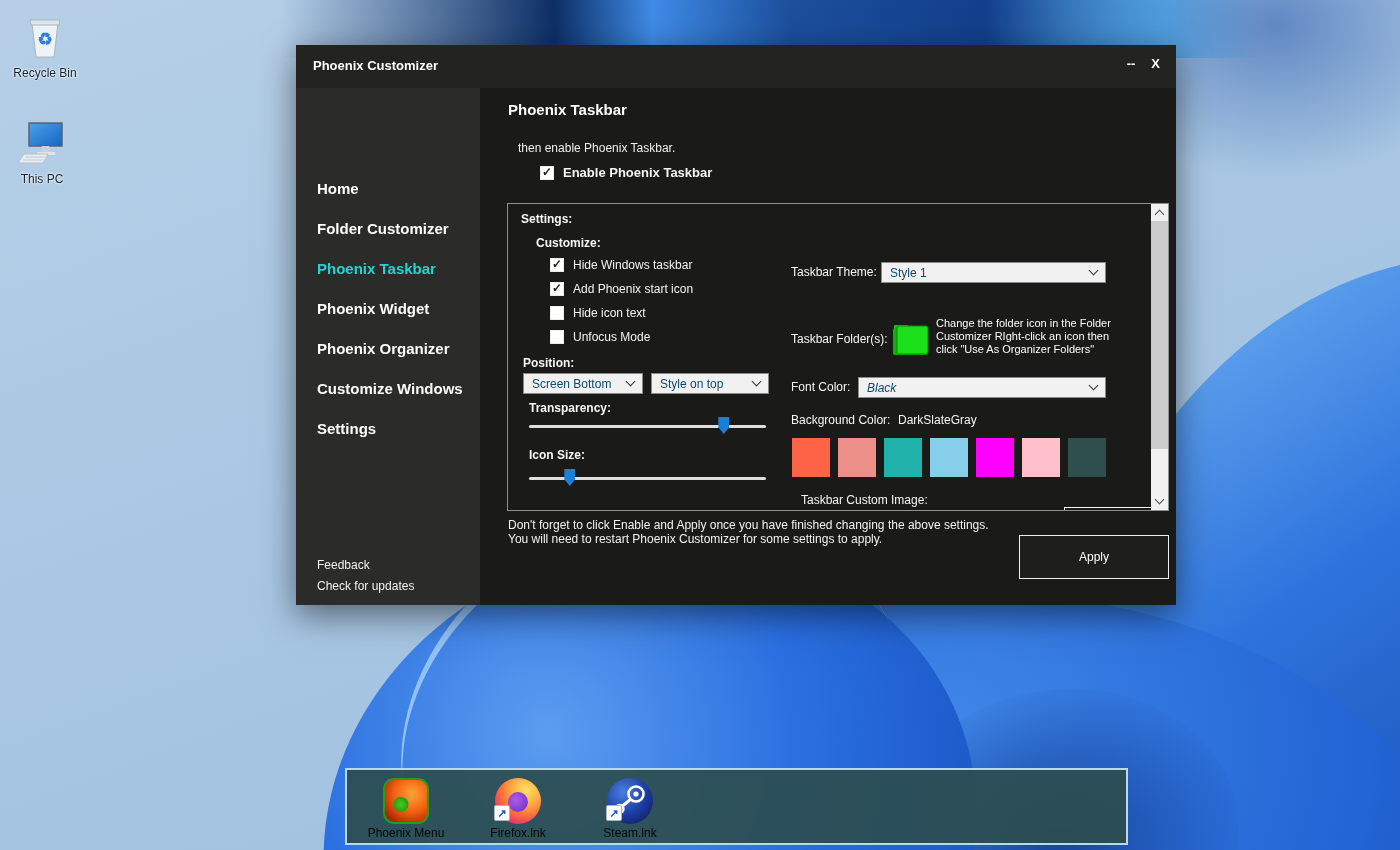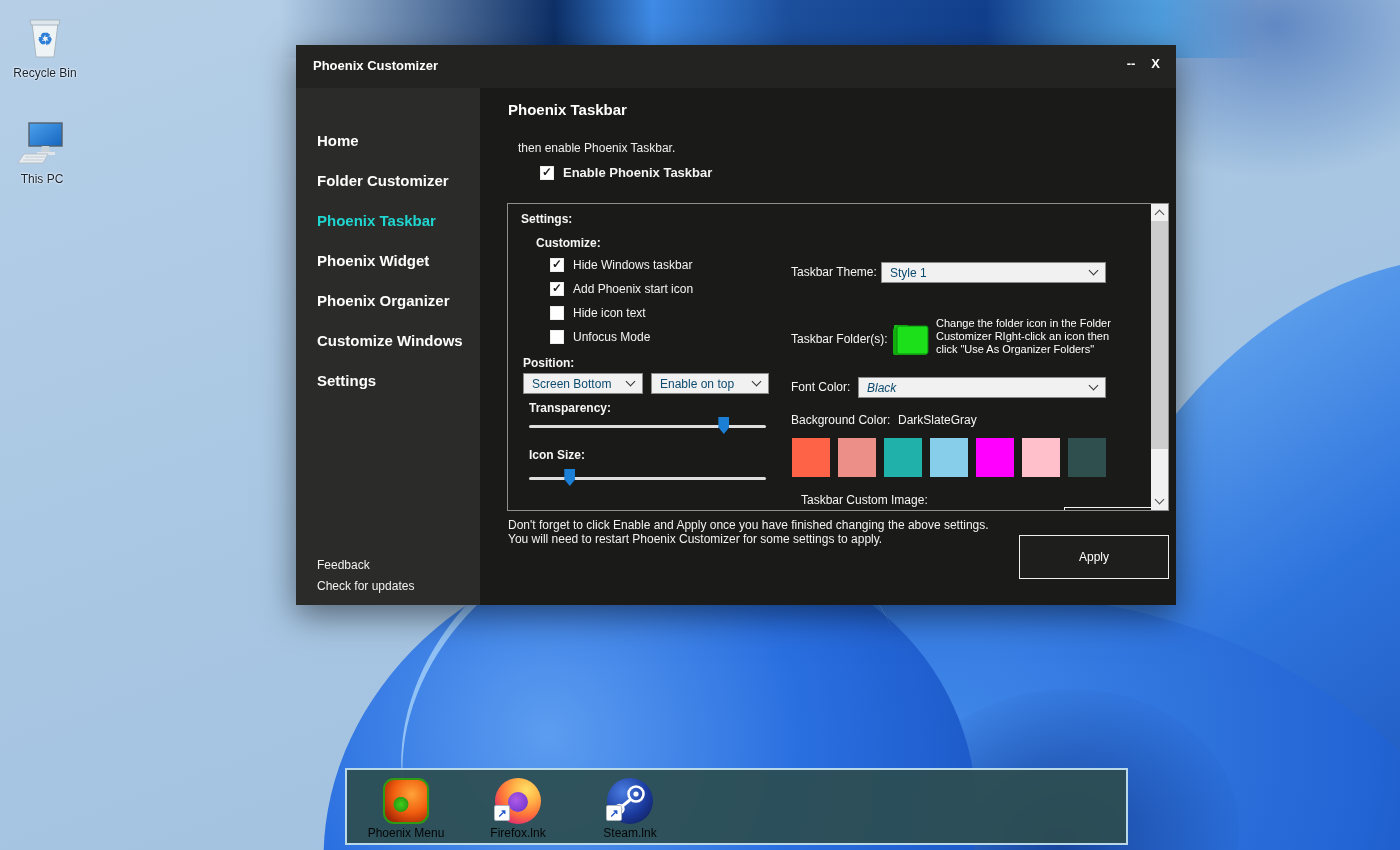--- a/index.html
+++ b/index.html
@@ -35,21 +35,21 @@
     background:#222221; box-shadow:0 10px 32px rgba(0,0,0,.5); }
   .dots { background-image:radial-gradient(rgba(255,255,255,.05) 1px, transparent 1.2px);
     background-size:4px 4px; }
   #titlebar { position:absolute; left:0; top:0; width:100%; height:43px; background:#232322; }
   #win-title { position:absolute; left:17px; top:13px; font-size:13px; font-weight:bold; color:#fff; }
   #win-controls { position:absolute; right:16px; top:11px; display:flex; gap:16px; }
   .win-ctl { font-size:13px; font-weight:bold; color:#fff; cursor:pointer; }
 
   #sidebar { position:absolute; left:0; top:43px; width:184px; height:517px; background:#2b2b2a; }
   .side-item { position:absolute; left:21px; font-size:15px; font-weight:bold; color:#fdfdfd;
-    white-space:nowrap; cursor:pointer; }
+    white-space:nowrap; cursor:pointer;margin-top:48px; }
   .side-item.active { color:#1fd6d0; }
   .side-foot { position:absolute; left:21px; font-size:12px; color:#f2f2f2; cursor:pointer; }
 
   #main { position:absolute; left:184px; top:43px; width:696px; height:517px; background:#1a1a19; }
   #main-title { position:absolute; left:28px; top:13px; font-size:15px; font-weight:bold; color:#fff; }
   .desc-line { position:absolute; left:38px; font-size:12px; color:#eee; white-space:nowrap; }
 
   .cb-row { display:flex; align-items:center; gap:9px; cursor:pointer; }
   .cb { width:14px; height:14px; background:#fff; border:1px solid #ececec; position:relative; flex:none; }
   .cb.checked::after { content:"✓"; position:absolute; left:1px; top:-2px; font-size:12px;
@@ -207,21 +207,21 @@
           <div class="cb"></div>
           <div class="cb-label">Unfocus Mode</div>
         </div>
 
         <div class="p-label p-bold" style="left:15px; top:152px;">Position:</div>
         <div class="dropdown" style="left:15px; top:169px; width:120px;">
           <span class="dd-value">Screen Bottom</span>
           <span class="chev"></span>
         </div>
         <div class="dropdown" style="left:143px; top:169px; width:118px;">
-          <span class="dd-value">Enable on top</span>
+          <span class="dd-value">Style on top</span>
           <span class="chev"></span>
         </div>
 
         <div class="p-label p-bold" style="left:21px; top:197px;">Transparency:</div>
         <div class="slider" style="left:21px; top:213px; width:237px;">
           <div class="slider-track"></div>
           <div class="slider-thumb" style="left: 82%;"></div>
         </div>
 
         <div class="p-label p-bold" style="left:21px; top:244px;">Icon Size:</div>

